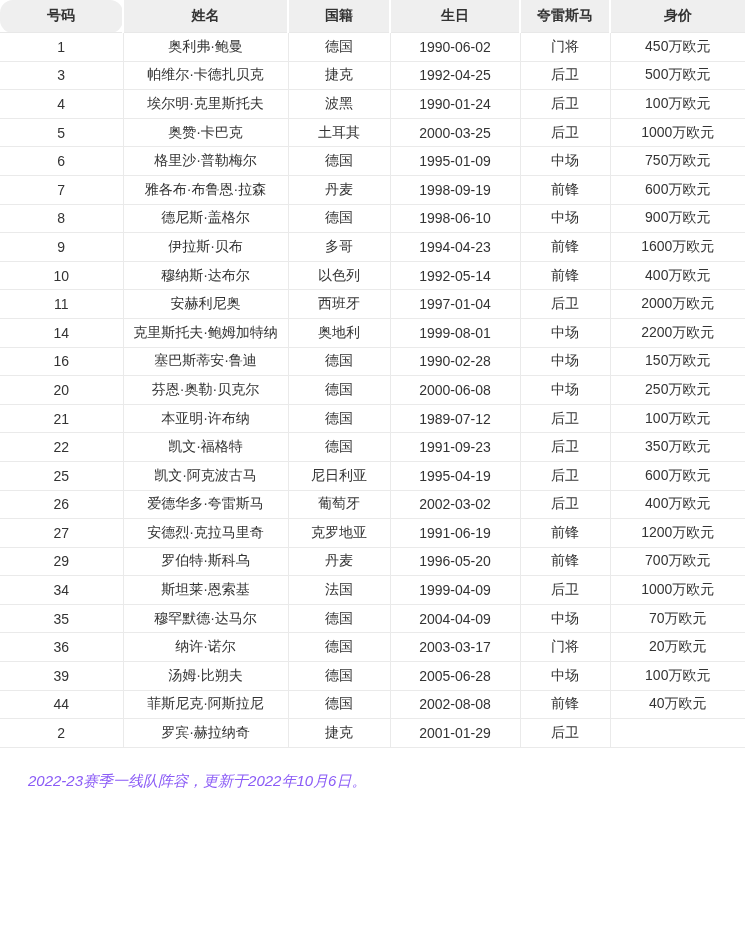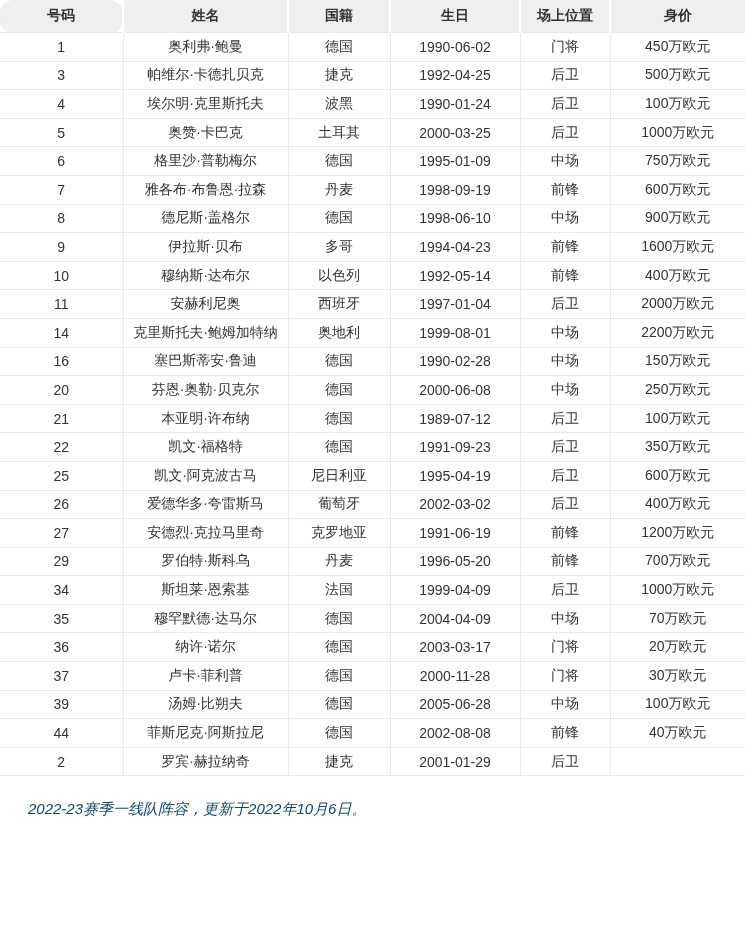--- a/index.html
+++ b/index.html
@@ -46,21 +46,21 @@
     overflow: hidden;
     background: #ffffff;
   }
   table.squad td:first-child {
     border-left: none;
   }
   .footer-note {
     margin: 24px 18px 0 28px;
     font-size: 15px;
     font-style: italic;
-    color: #0c4a6e;
+    color: #8b5cf6;
   }
 </style>
 </head>
 <body>
 
 <div class="page">
   <table class="squad">
     <colgroup>
       <col style="width:123px">
       <col style="width:165px">
@@ -68,21 +68,21 @@
       <col style="width:130px">
       <col style="width:90px">
       <col style="width:135px">
     </colgroup>
     <thead>
       <tr>
         <th>号码</th>
         <th>姓名</th>
         <th>国籍</th>
         <th>生日</th>
-        <th>场上位置</th>
+        <th>夸雷斯马</th>
         <th>身价</th>
       </tr>
     </thead>
     <tbody id="squad-tbody">
         <tr>
           <td>1</td>
           <td>奥利弗·鲍曼</td>
           <td>德国</td>
           <td>1990-06-02</td>
           <td>门将</td>
@@ -248,28 +248,20 @@
           <td>中场</td>
           <td>70万欧元</td>
         </tr>
         <tr>
           <td>36</td>
           <td>纳许·诺尔</td>
           <td>德国</td>
           <td>2003-03-17</td>
           <td>门将</td>
           <td>20万欧元</td>
-        </tr>
-        <tr>
-          <td>37</td>
-          <td>卢卡·菲利普</td>
-          <td>德国</td>
-          <td>2000-11-28</td>
-          <td>门将</td>
-          <td>30万欧元</td>
         </tr>
         <tr>
           <td>39</td>
           <td>汤姆·比朔夫</td>
           <td>德国</td>
           <td>2005-06-28</td>
           <td>中场</td>
           <td>100万欧元</td>
         </tr>
         <tr>

